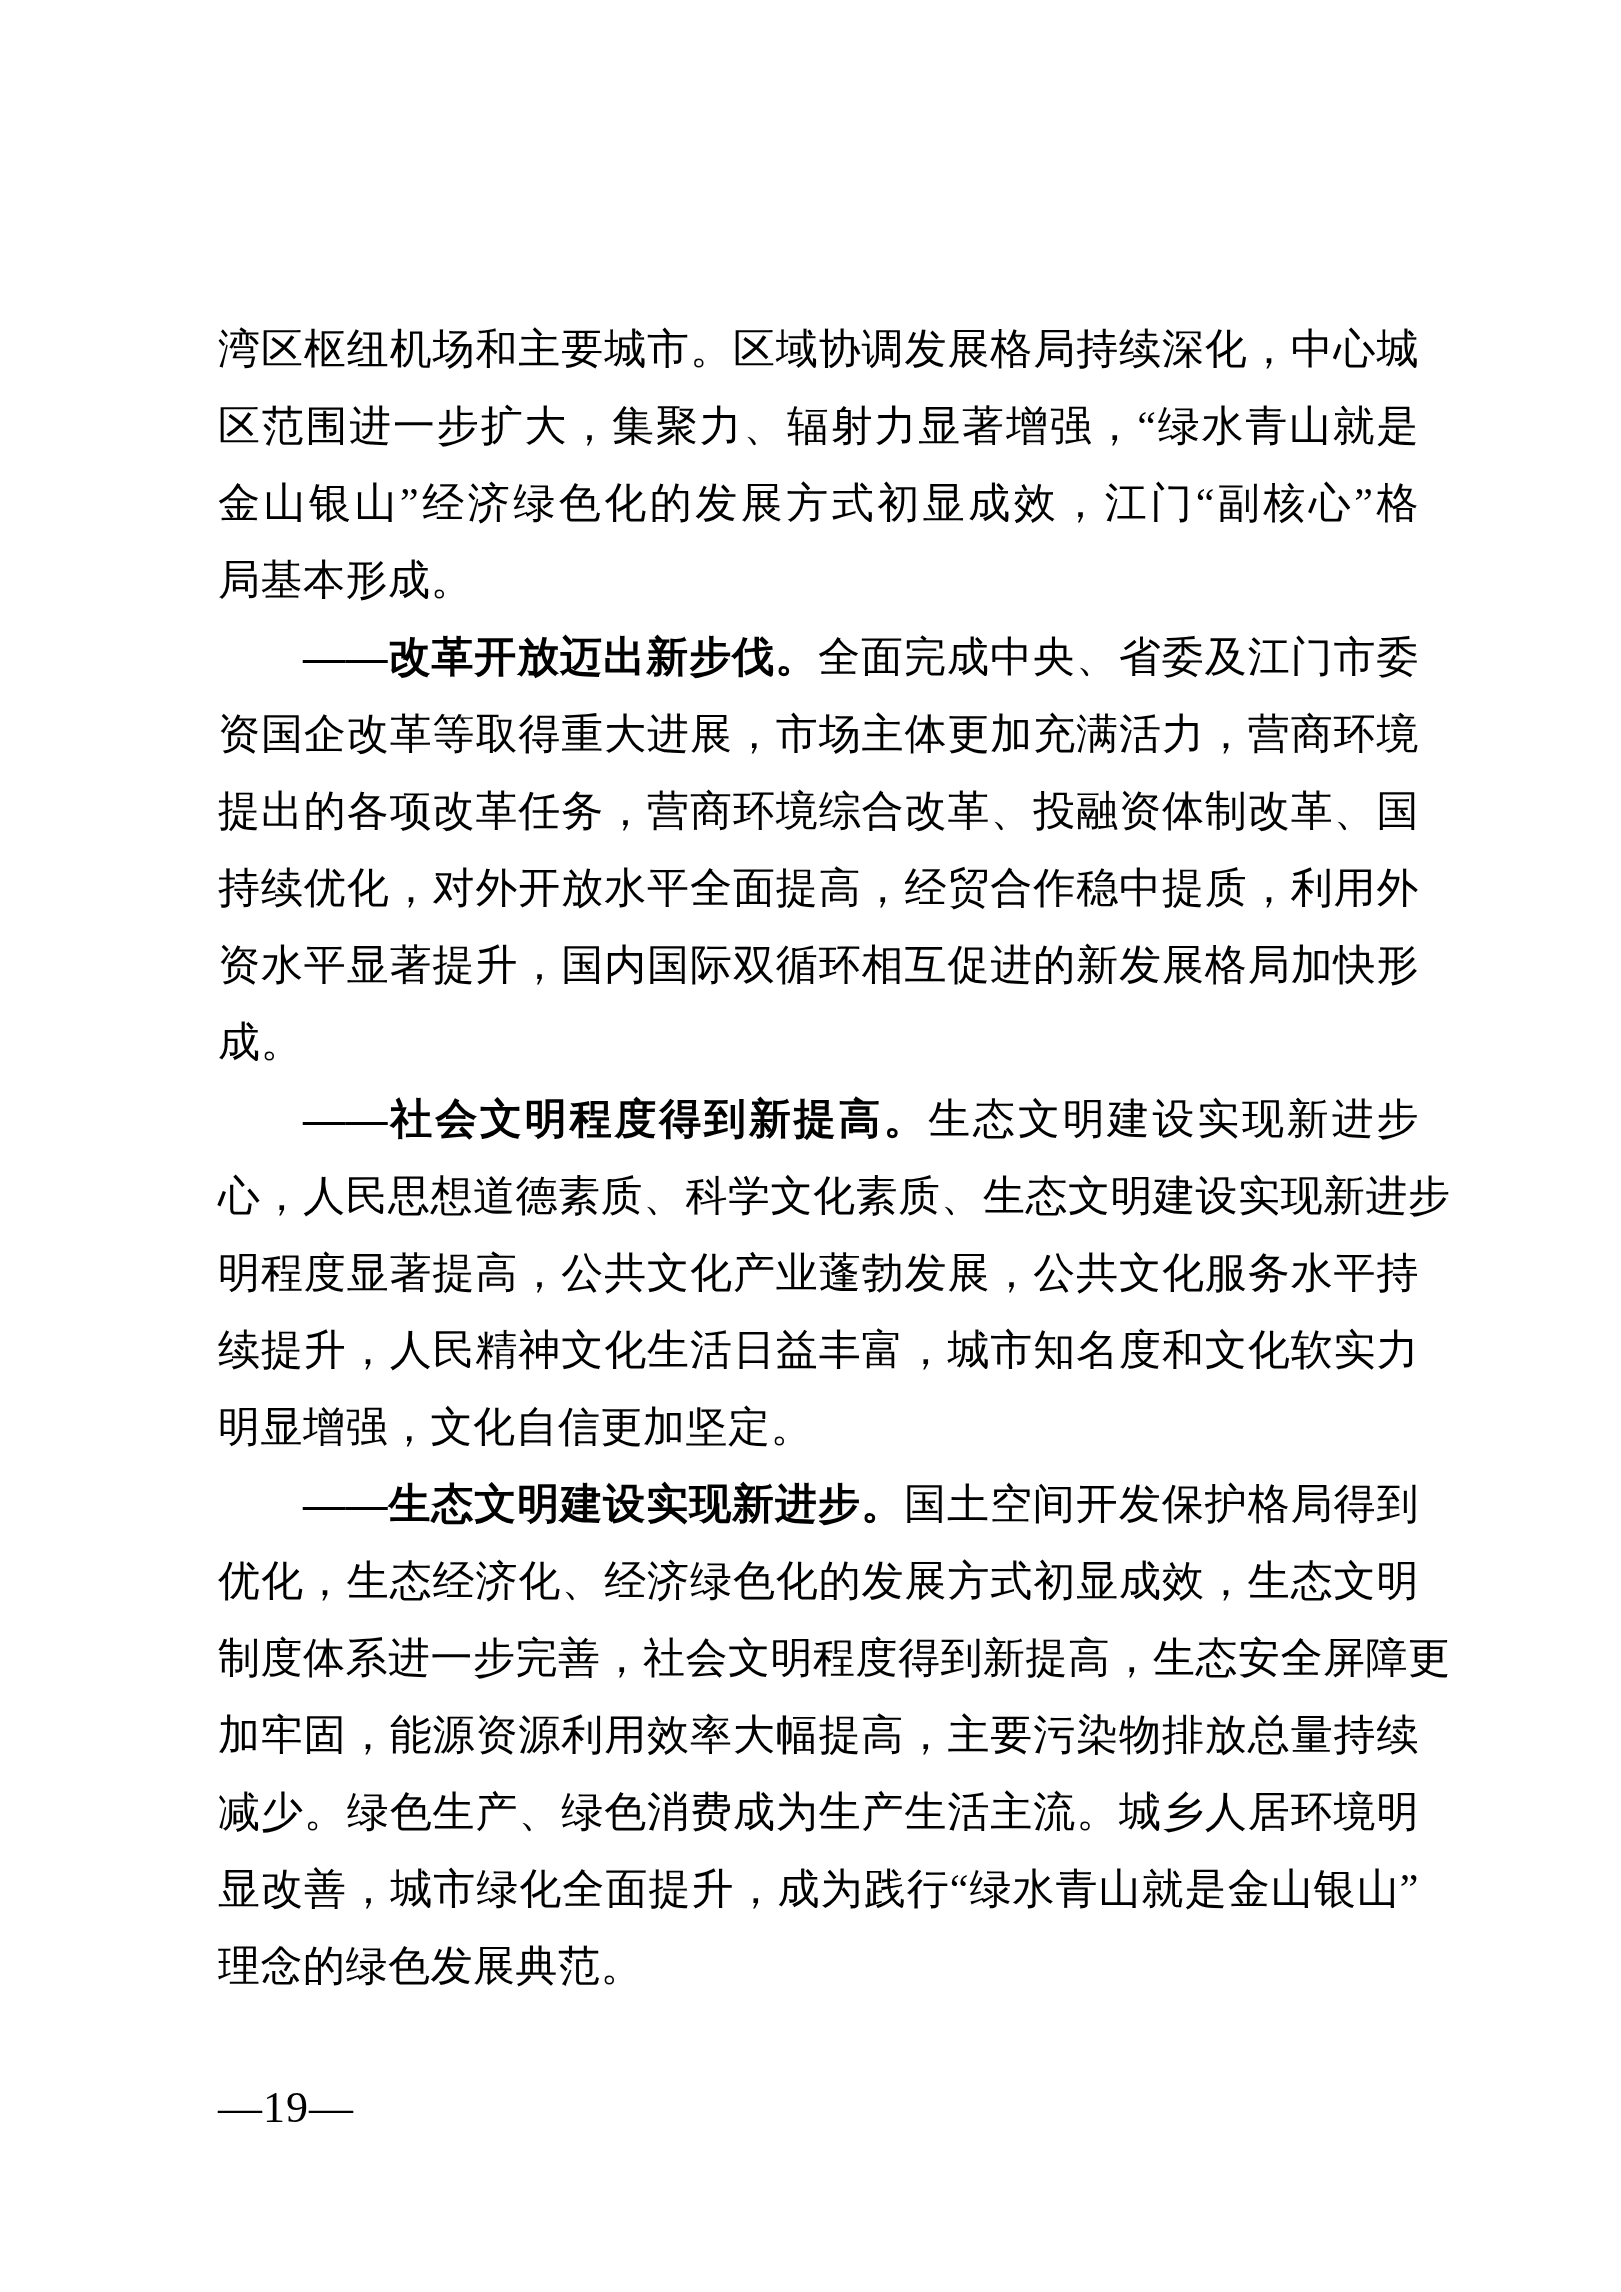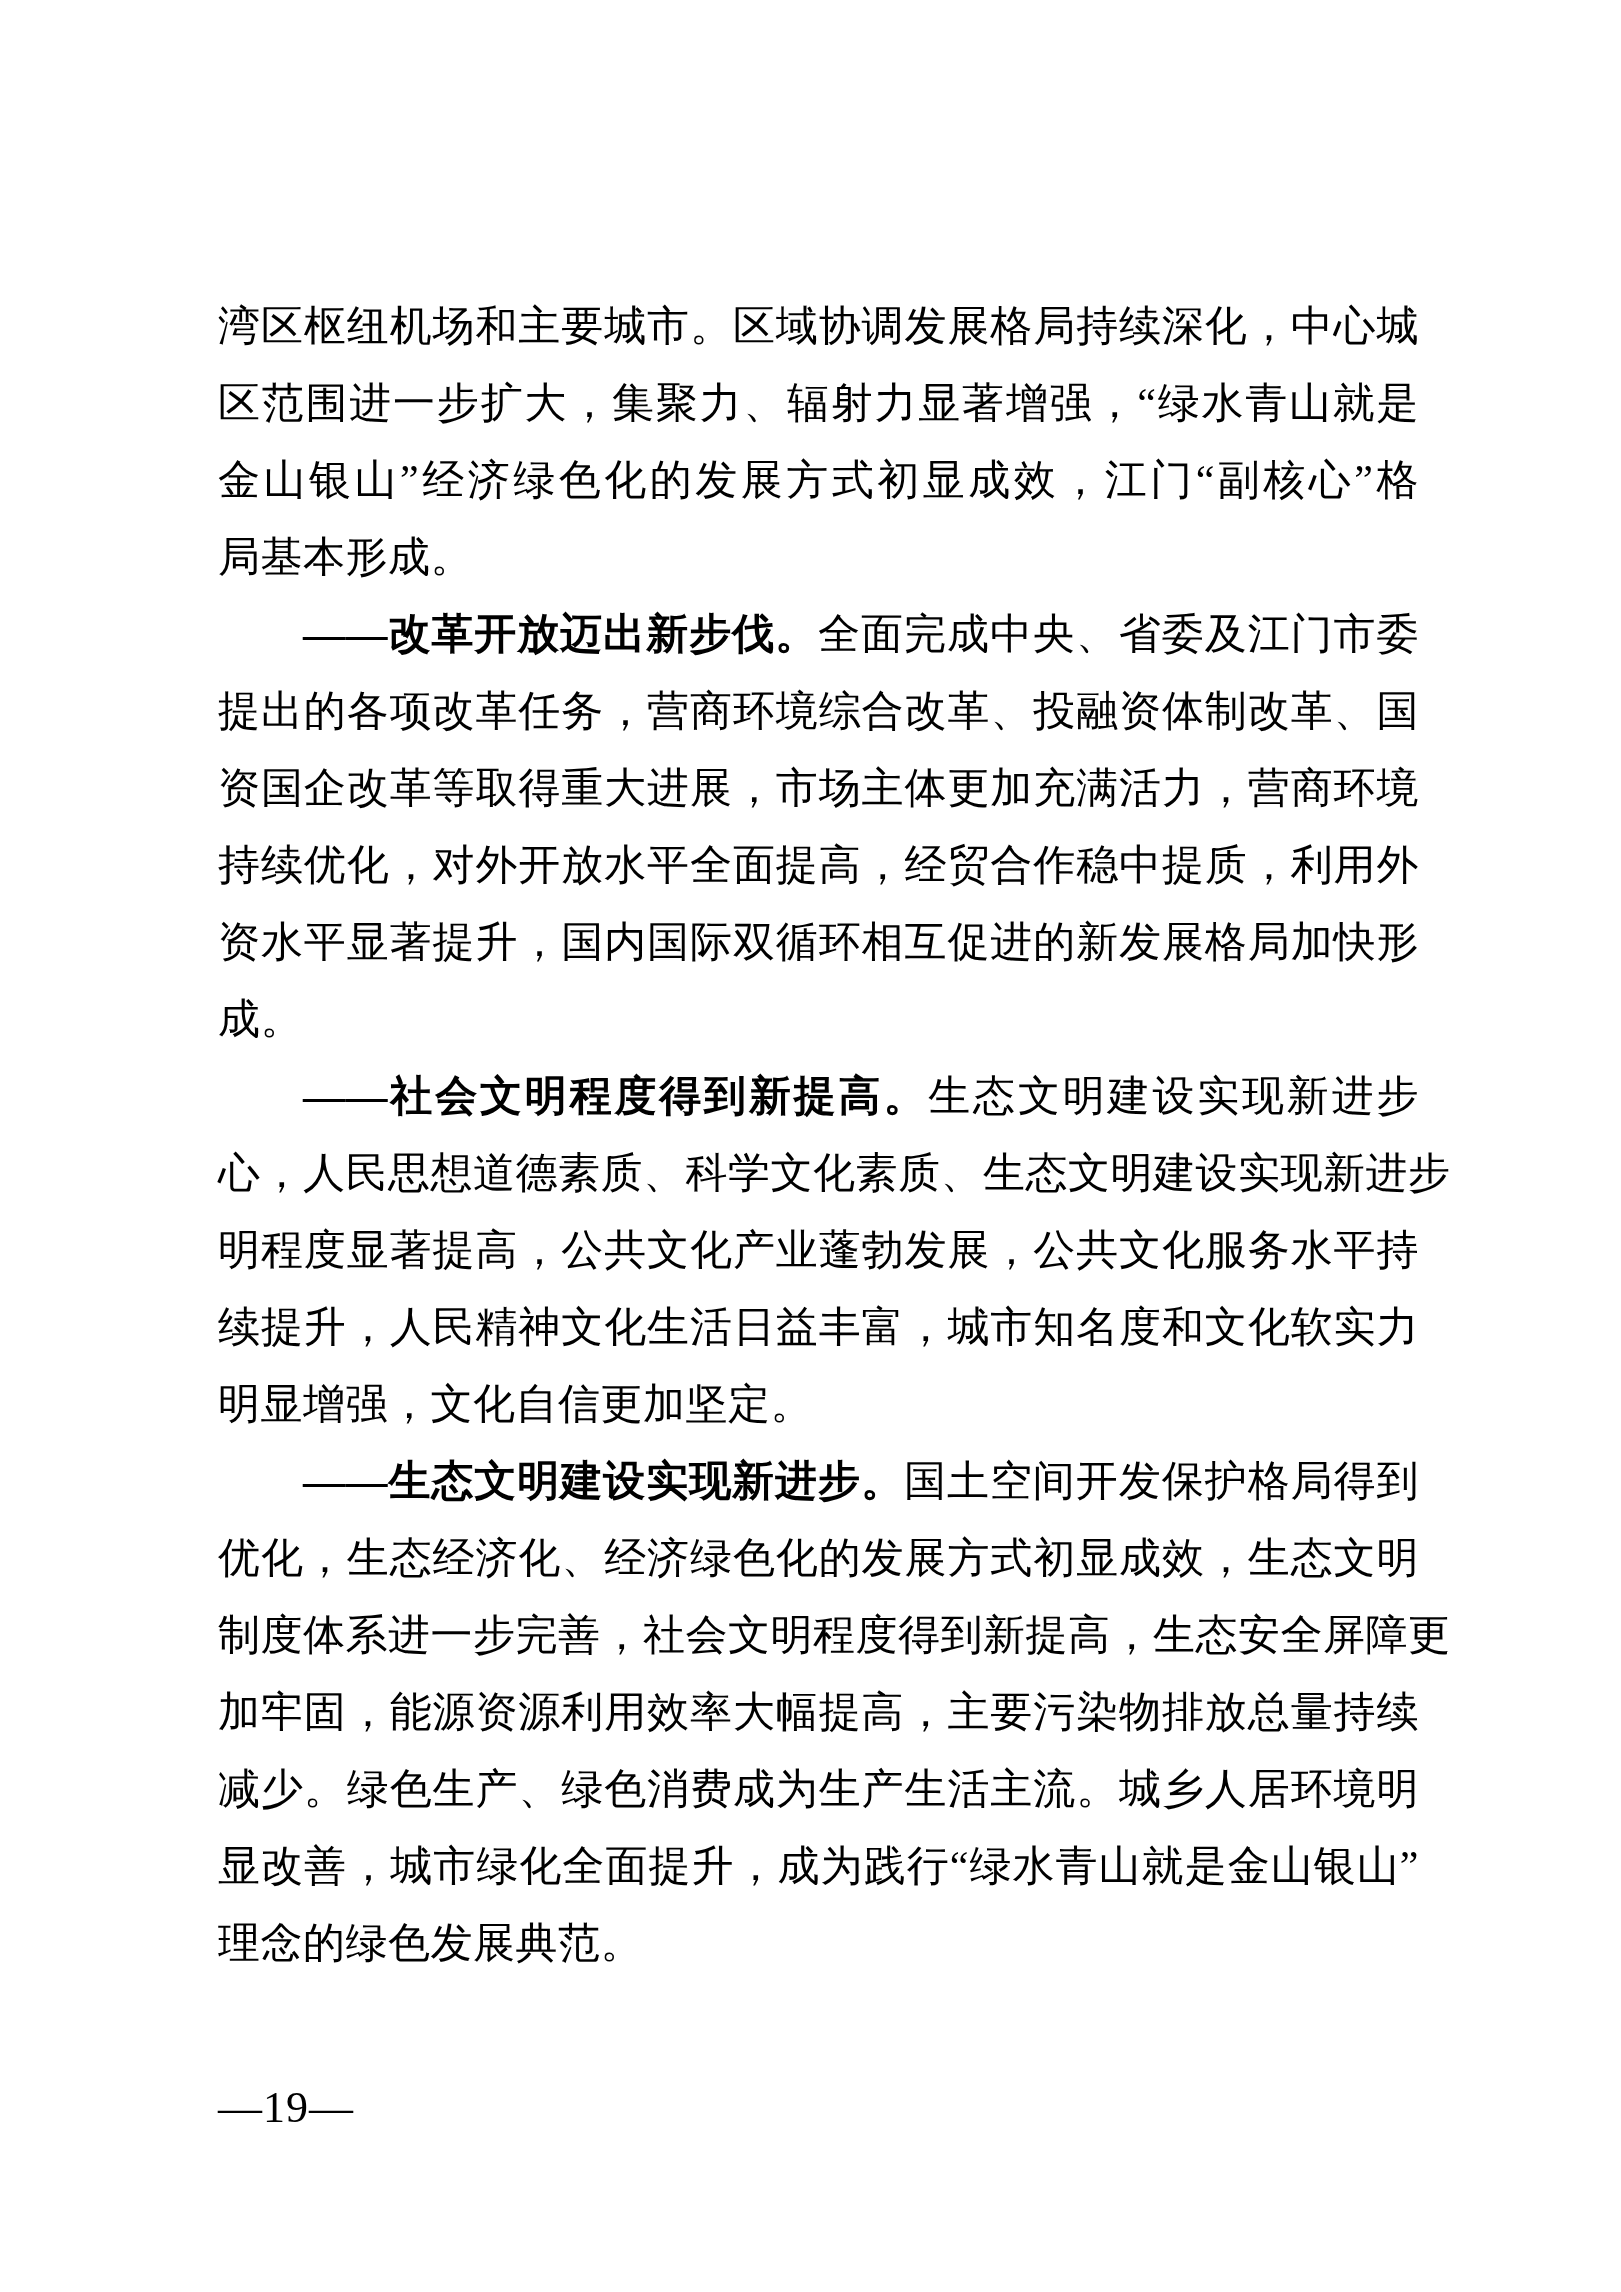--- a/index.html
+++ b/index.html
@@ -16,21 +16,21 @@
   }
   .page {
     position: absolute;
     inset: 0;
     background: #ffffff;
     overflow: hidden;
   }
   .body-text {
     position: absolute;
     left: 218px;
-    top: 288px;
+    top: 311px;
     width: 1201px;
     font-size: 42px;
   }
   .para { margin: 0; padding: 0; }
   .line {
     height: 77px;
     line-height: 77px;
     text-align: justify;
     text-align-last: justify;
     text-justify: inter-ideograph;
@@ -67,22 +67,22 @@
 
     <div class="para">
       <div class="line">湾区枢纽机场和主要城市。区域协调发展格局持续深化，中心城</div>
       <div class="line">区范围进一步扩大，集聚力、辐射力显著增强，“绿水青山就是</div>
       <div class="line">金山银山”经济绿色化的发展方式初显成效，江门“副核心”格</div>
       <div class="line last">局基本形成。</div>
     </div>
 
     <div class="para">
       <div class="line first-indent"><span class="lead-bold">——改革开放迈出新步伐。</span><span>全面完成中央、省委及江门市委</span></div>
+      <div class="line">资国企改革等取得重大进展，市场主体更加充满活力，营商环境</div>
       <div class="line">提出的各项改革任务，营商环境综合改革、投融资体制改革、国</div>
-      <div class="line">资国企改革等取得重大进展，市场主体更加充满活力，营商环境</div>
       <div class="line">持续优化，对外开放水平全面提高，经贸合作稳中提质，利用外</div>
       <div class="line">资水平显著提升，国内国际双循环相互促进的新发展格局加快形</div>
       <div class="line last">成。</div>
     </div>
 
     <div class="para">
       <div class="line first-indent"><span class="lead-bold">——社会文明程度得到新提高。</span><span>生态文明建设实现新进步</span></div>
       <div class="line">心，人民思想道德素质、科学文化素质、生态文明建设实现新进步</div>
       <div class="line">明程度显著提高，公共文化产业蓬勃发展，公共文化服务水平持</div>
       <div class="line">续提升，人民精神文化生活日益丰富，城市知名度和文化软实力</div>

